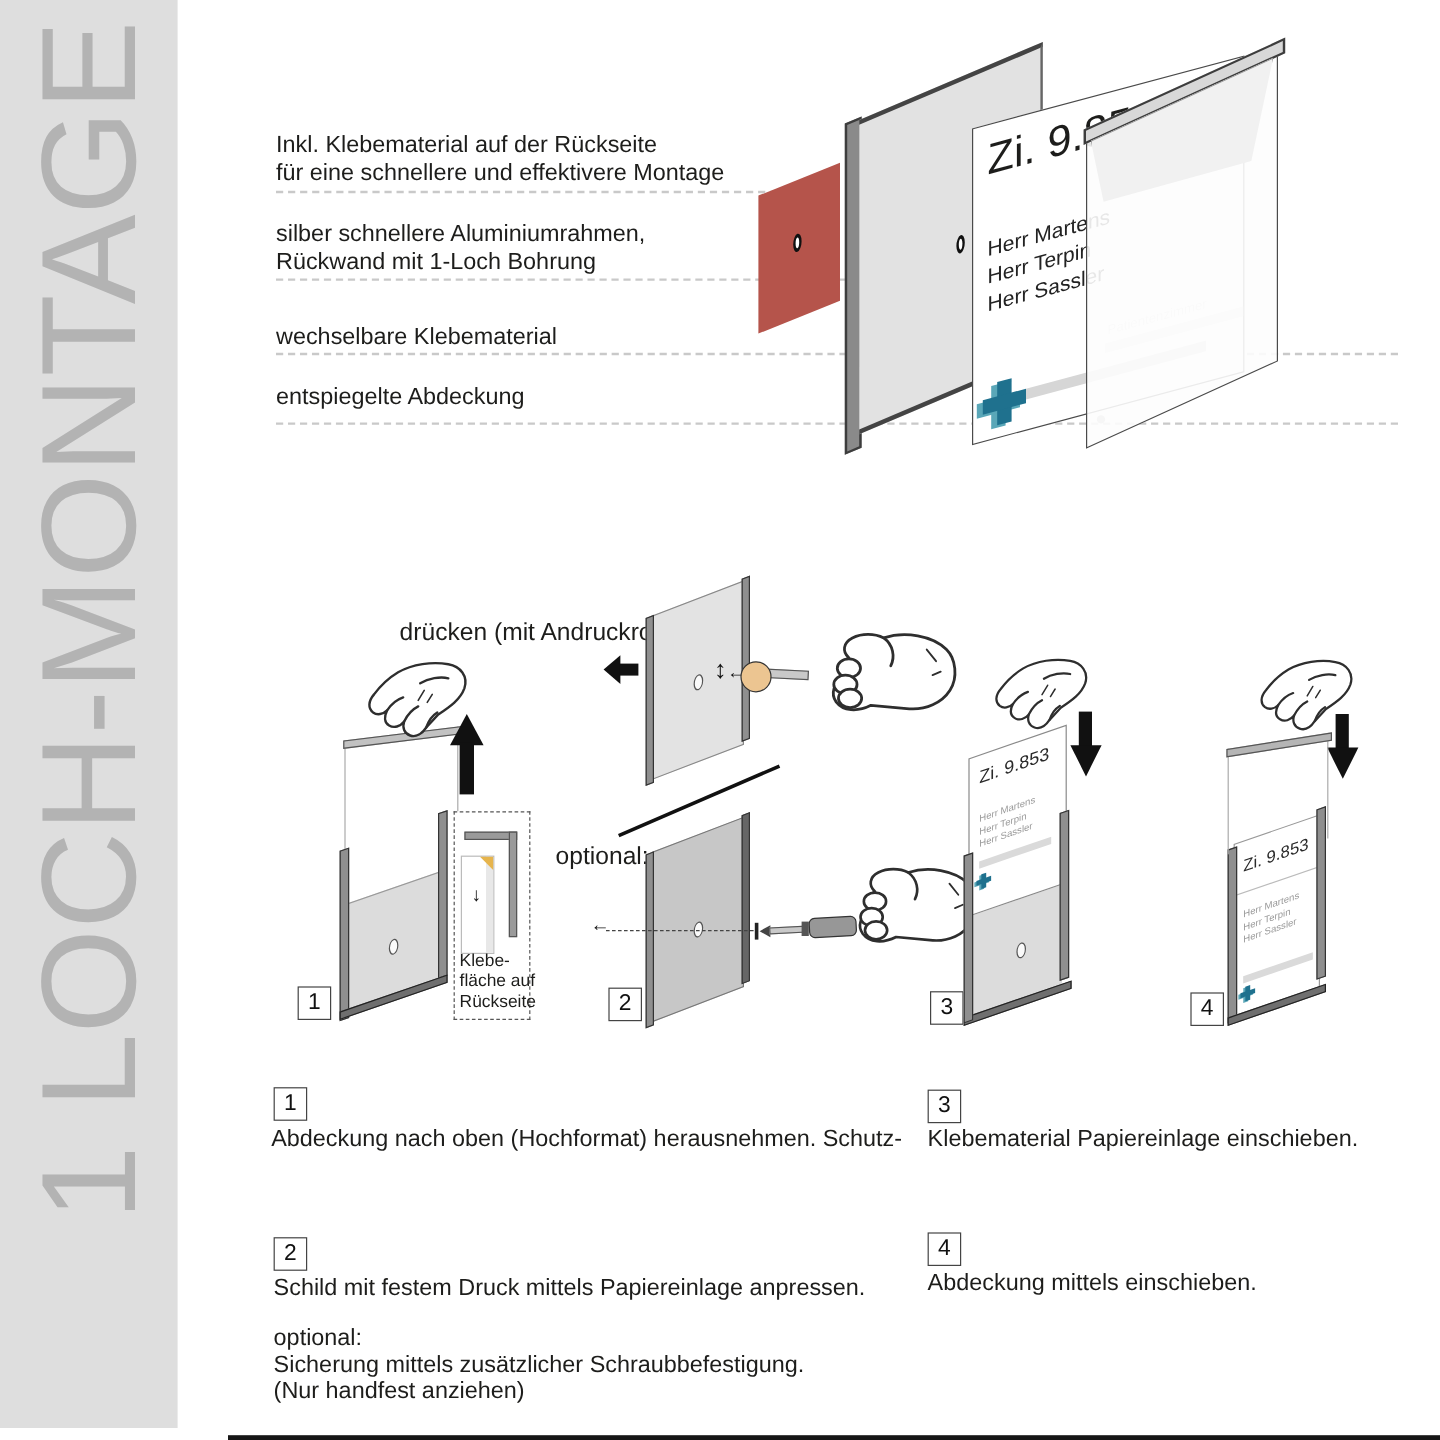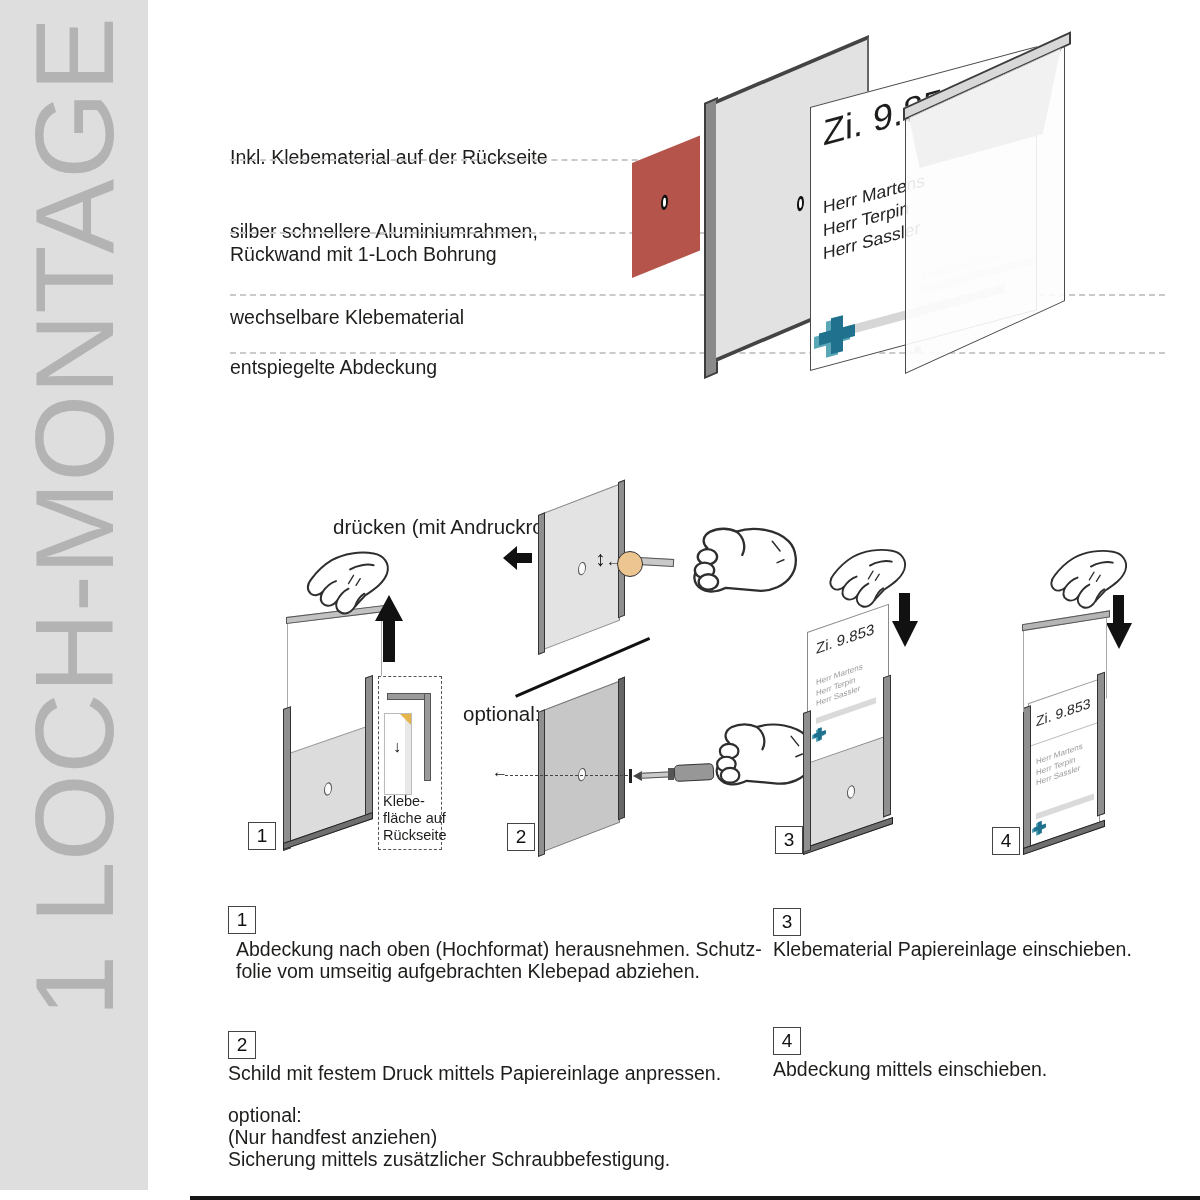--- a/index.html
+++ b/index.html
@@ -9,21 +9,21 @@
 
   
   .sidebar{left:0;top:0;width:148px;height:1190px;background:#dedede;}
   .sidebar-title{left:74px;top:517px;transform:translate(-50%,-50%) rotate(-90deg);
                  white-space:nowrap;font-size:112px;font-weight:400;color:#b3b3b3;letter-spacing:0px;}
 
   
   .bottom-bar{left:190px;top:1196px;width:1010px;height:4px;background:#161616;}
 
   
-  .callout{left:230px;font-size:19.5px;line-height:23px;color:#1d1d1b;margin-top:36px;}
+  .callout{left:230px;font-size:19.5px;line-height:23px;color:#1d1d1b;}
   .leader{height:0;border-top:2px dashed #c9c9c9;}
   .ldot{width:7px;height:7px;border-radius:50%;background:#b9b9b9;}
 
   
   .skew{transform-origin:0 0;}
   .pad{left:632px;top:163px;width:68px;height:115px;background:#b5544b;transform:skewY(-22deg);z-index:1;}
   .alu{left:704px;top:103px;width:165px;height:267px;transform:skewY(-23deg);z-index:1;}
   .alu-rail{left:0;top:0;width:10px;height:272px;background:#8a8a8a;border:2px solid #3d3d3d;}
   .alu-face{left:12px;top:2px;width:151px;height:254px;background:#e2e2e2;
             border-top:4px solid #444;border-bottom:4px solid #444;border-right:2px solid #666;}
@@ -114,20 +114,21 @@
 </svg>
 
 <div class="canvas">
 
   <div class="abs sidebar"></div>
   <div class="abs sidebar-title">1 LOCH-MONTAGE</div>
   <div class="abs bottom-bar"></div>
 
   <div class="abs callout" style="top:110px">
     <div>Inkl. Klebematerial auf der Rückseite</div>
+    <div>für eine schnellere und effektivere Montage</div>
   </div>
   <div class="abs leader" style="left:230px;top:159px;width:468px"></div>
 
   <div class="abs callout" style="top:184px">
     <div>silber schnellere Aluminiumrahmen,</div>
     <div>Rückwand mit 1-Loch Bohrung</div>
   </div>
   <div class="abs leader" style="left:230px;top:232px;width:625px"></div>
 
   <div class="abs callout" style="top:270px">
@@ -308,34 +309,33 @@
     <div class="abs" style="left:0;top:143px;width:80px;height:5px;background:#6f6f6f;border:1px solid #222"></div>
   </div>
   <svg class="abs" style="left:1044px;top:544px;width:86px;height:78px;z-index:5">
       <use href="#hand-grip"></use>
     </svg>
   <div class="abs arrow-shaft" style="left:1113px;top:595px;width:11px;height:30px"></div>
   <div class="abs tri-down" style="left:1106px;top:623px"></div>
   <div class="abs numbox" style="left:992px;top:827px">4</div>
 
   <div class="abs numbox" style="left:228px;top:906px">1</div>
-  <div class="abs instr" style="left:236px;top:938px">
+  <div class="abs instr" style="left:226px;top:938px">
     <div>Abdeckung nach oben (Hochformat) herausnehmen. Schutz-</div>
-    <div>folie vom umseitig aufgebrachten Klebepad abziehen.</div>
   </div>
 
   <div class="abs numbox" style="left:228px;top:1031px">2</div>
   <div class="abs instr" style="left:228px;top:1062px">
     <div>Schild mit festem Druck mittels Papiereinlage anpressen.</div>
   </div>
 
   <div class="abs instr" style="left:228px;top:1104px">
     <div>optional:</div>
+    <div>Sicherung mittels zusätzlicher Schraubbefestigung.</div>
     <div>(Nur handfest anziehen)</div>
-    <div>Sicherung mittels zusätzlicher Schraubbefestigung.</div>
   </div>
 
   <div class="abs numbox" style="left:773px;top:908px">3</div>
   <div class="abs instr" style="left:773px;top:938px">
     <div>Klebematerial Papiereinlage einschieben.</div>
   </div>
 
   <div class="abs numbox" style="left:773px;top:1027px">4</div>
   <div class="abs instr" style="left:773px;top:1058px">
     <div>Abdeckung mittels einschieben.</div>

